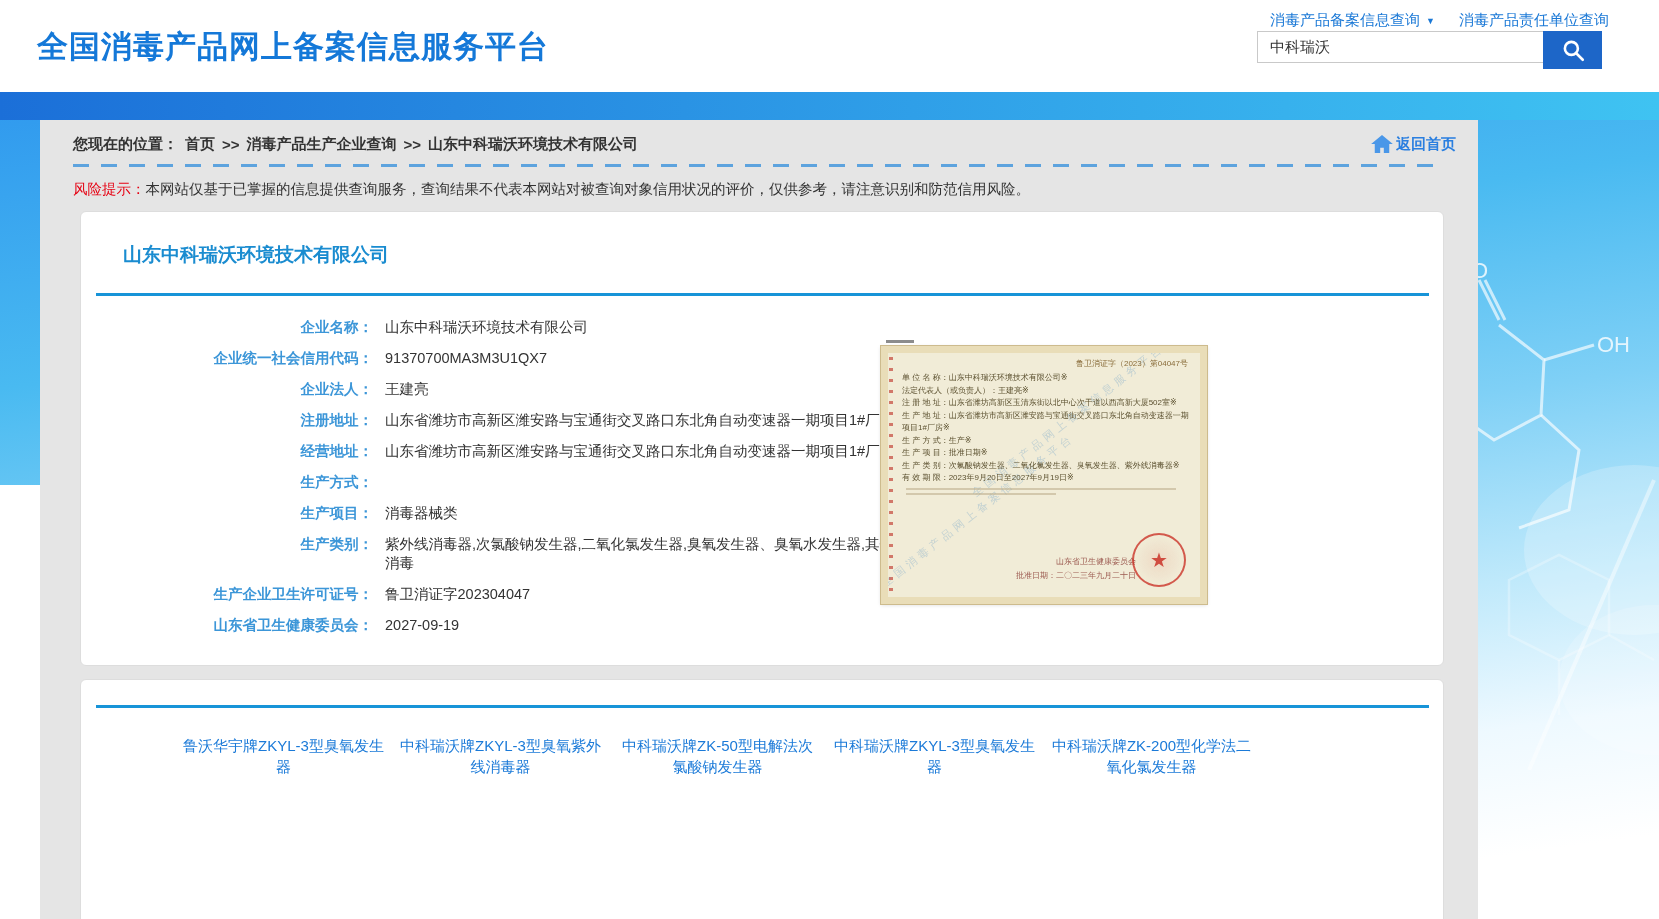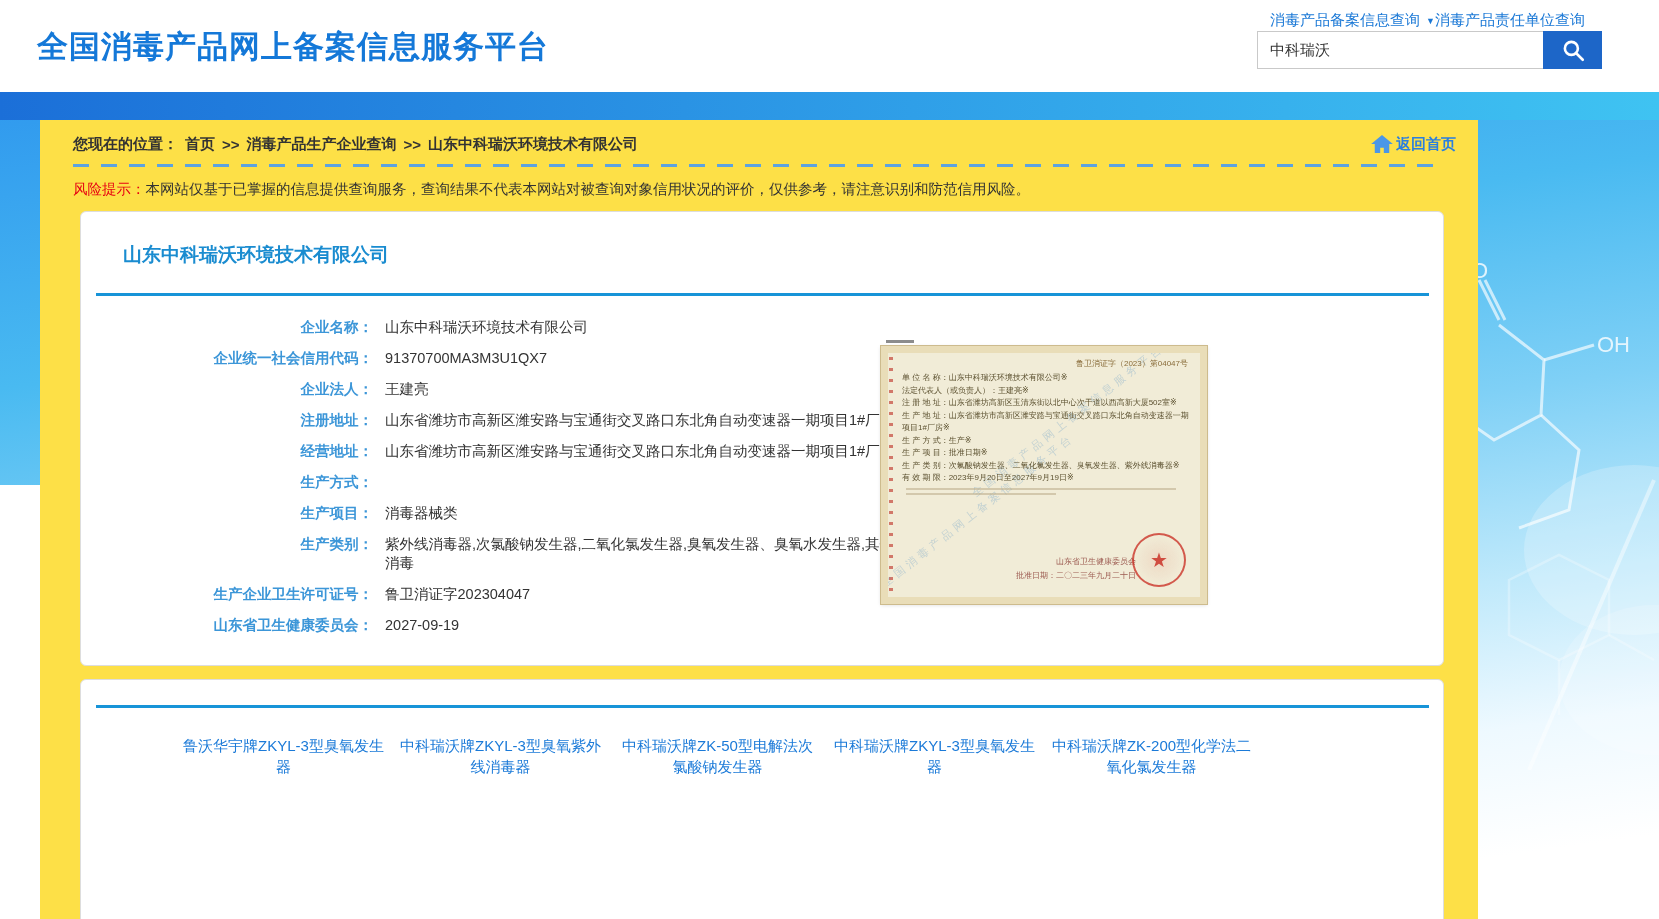--- a/index.html
+++ b/index.html
@@ -7,37 +7,37 @@
     --rule:#1794d8; --red:#e60012; --text:#333;
   }
   *{box-sizing:border-box;margin:0;padding:0;}
   html,body{width:1659px;height:919px;overflow:hidden;}
   body{font-family:"Liberation Sans","DejaVu Sans",sans-serif;background:#fff;}
   .page{position:relative;width:1659px;height:919px;overflow:hidden;background:#fff;}
 
   
   .header{position:absolute;top:0;left:0;width:100%;height:92px;background:#fff;z-index:5;}
   .site-title{position:absolute;left:37px;top:26px;font-size:31px;font-weight:bold;color:var(--accent);letter-spacing:1px;}
-  .top-nav{position:absolute;top:11px;left:1270px;display:flex;align-items:center;font-size:15px;color:var(--link);white-space:nowrap;}
+  .top-nav{position:absolute;top:11px;left:1270px;display:flex;align-items:center;gap:24px;font-size:15px;color:var(--link);white-space:nowrap;}
   .top-nav .nav-link{cursor:pointer;display:flex;align-items:center;gap:6px;}
   .caret{font-size:9px;color:var(--link);}
   .search-box{position:absolute;top:31px;left:1257px;display:flex;}
-  .search-input{width:286px;height:38px;border:1px solid #c9c9c9;border-right:none;font-size:15px;padding:8px 12px;color:#333;outline:none;font-family:inherit;}
+  .search-input{width:286px;height:32px;border:1px solid #c9c9c9;border-right:none;font-size:15px;padding:8px 12px;color:#333;outline:none;font-family:inherit;}
   .search-btn{width:59px;height:38px;background:#1d66c8;border:none;display:flex;align-items:center;justify-content:center;cursor:pointer;}
 
   
   .band{position:absolute;top:92px;left:0;width:100%;height:28px;z-index:4;
         background:linear-gradient(90deg,#1b6fd8 0%,#2f9fe8 55%,#3fc3f2 100%);}
   .bg{position:absolute;top:92px;left:0;right:0;bottom:0;z-index:1;
       background:linear-gradient(172deg,#2f98ee 0%,#49baf1 28%,#7fd0f6 48%,#bfe9fb 66%,#eef9ff 80%,#ffffff 92%);}
   .bg-left-cut{position:absolute;left:0;top:485px;width:40px;height:434px;background:#fff;z-index:2;}
   .bg-art{position:absolute;right:0;top:150px;z-index:2;}
 
   
-  .container{position:absolute;left:40px;top:120px;width:1438px;height:799px;background:#fde047;z-index:3;overflow:hidden;}
+  .container{position:absolute;left:40px;top:120px;width:1438px;height:799px;background:#e5e5e5;z-index:3;overflow:hidden;}
 
   .crumb{display:flex;justify-content:space-between;align-items:center;padding:15px 22px 0 33px;font-size:15px;font-weight:bold;color:var(--text);}
   .crumb-left{display:flex;align-items:center;gap:7px;white-space:nowrap;}
   .crumb-link{cursor:pointer;}
   .home-link{display:flex;align-items:center;gap:3px;color:#2a7fe0;font-size:15px;cursor:pointer;font-weight:bold;}
   .dashed{height:3px;margin:10px 33px 0 33px;
           background:repeating-linear-gradient(90deg,#5da3de 0 16px,transparent 16px 28px);}
   .risk{margin:13px 33px 0;font-size:14.5px;color:var(--text);}
   .risk-label{color:var(--red);}
 

